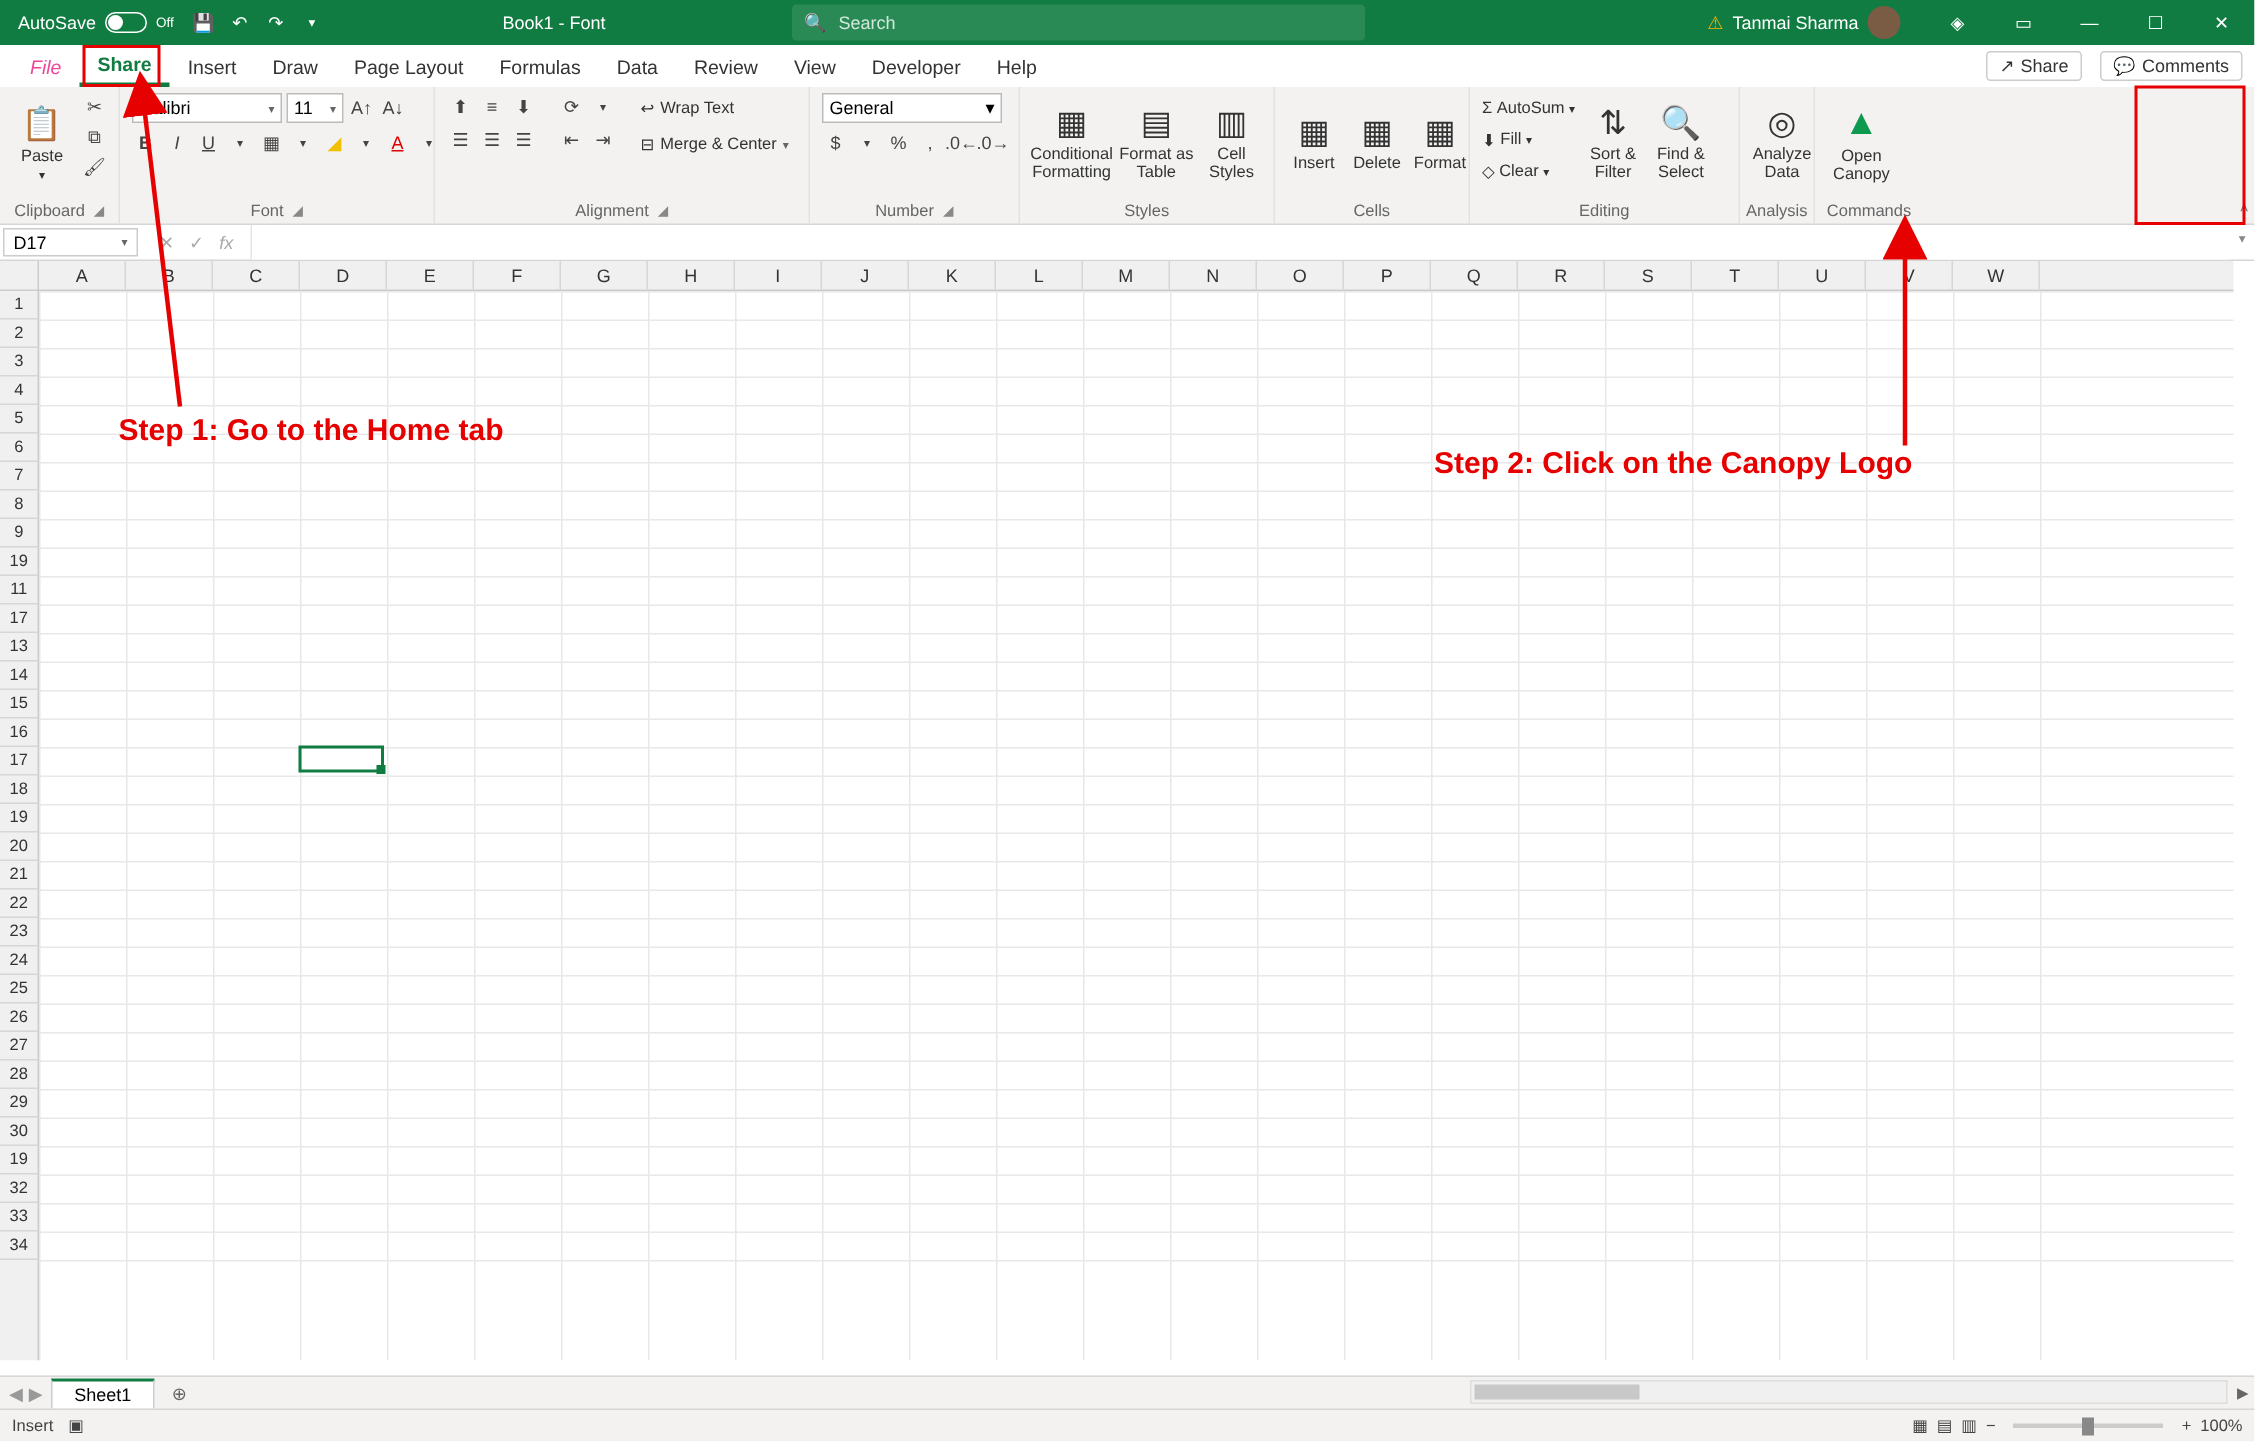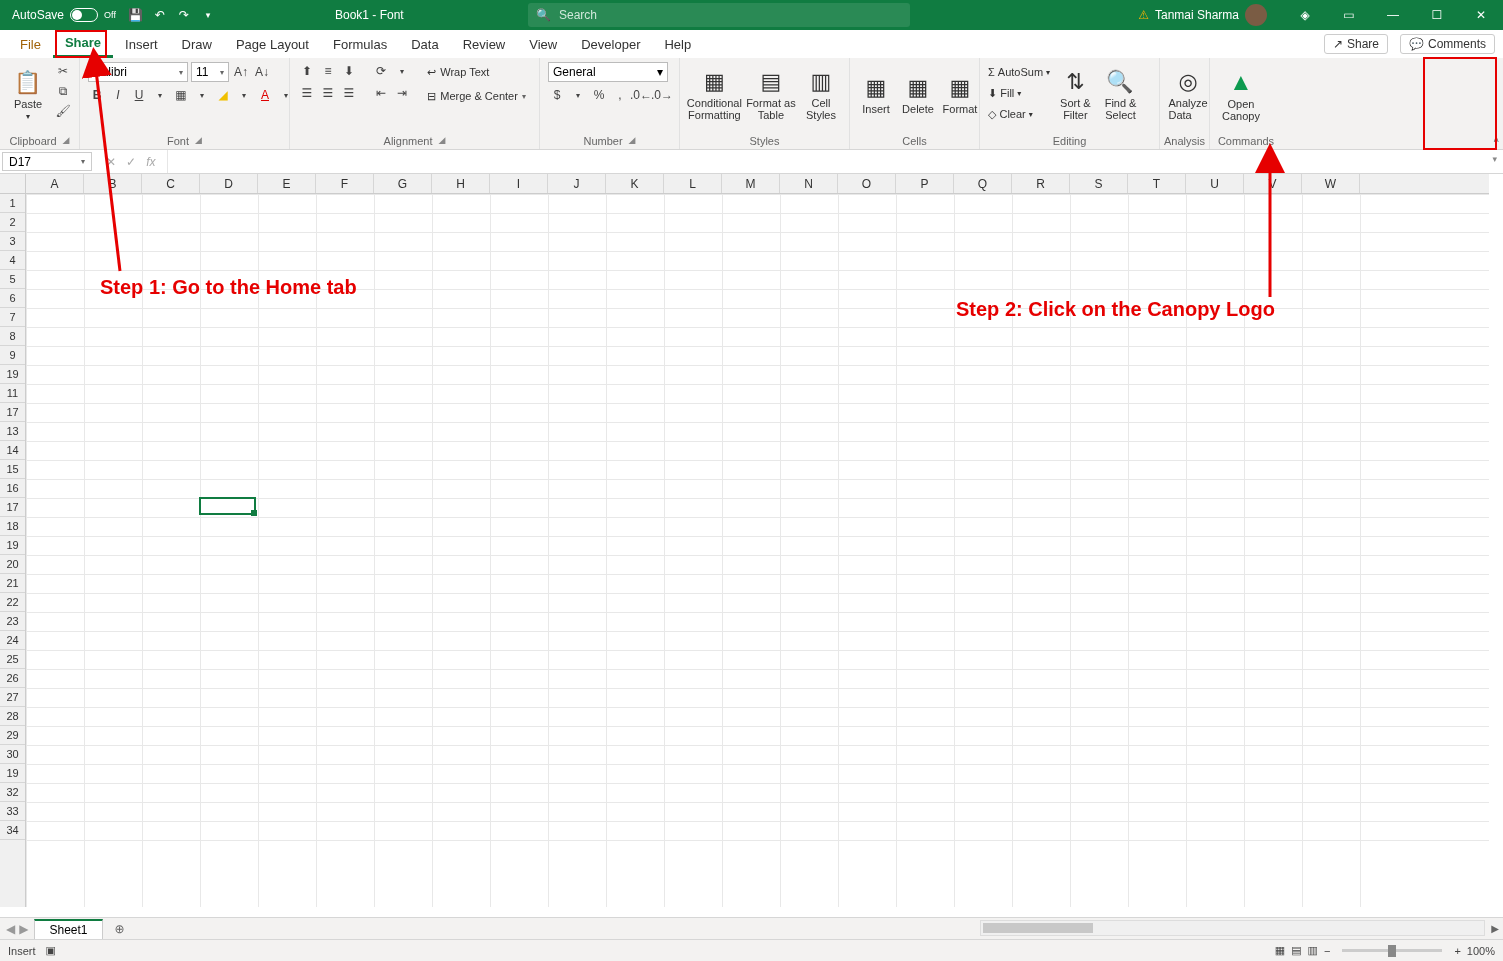--- a/index.html
+++ b/index.html
@@ -17,21 +17,21 @@
 .titlebar .right { position: absolute; right: 0; display: flex; align-items: center; height: 100%; }
 .titlebar .user { display: flex; align-items: center; gap: 6px; margin-right: 16px; }
 .titlebar .user .warn { color: #ffb300; }
 .titlebar .avatar { width: 22px; height: 22px; border-radius: 50%; background: #7a5c44; }
 .titlebar .winbtn { width: 44px; height: 30px; display: flex; align-items: center; justify-content: center; }
 
 
 .tabrow { height: 28px; background: #fff; border-bottom: 0; display: flex; align-items: center; font-size: 13px; padding-left: 8px; position: relative; }
 .tab { padding: 0 12px; height: 28px; display: flex; align-items: center; color: #333; cursor: pointer; }
 .tab.active { color: #107c41; font-weight: 600; border-bottom: 3px solid #107c41; }
-.tab.file { background: none; color: #a16207; }
+.tab.file { background: none; color: #ec4899; font-style: italic; }
 .tab-home-hl { position: absolute; left: 55px; top: 0px; width: 52px; height: 28px; border: 2px solid #e60000; pointer-events: none; }
 .tabrow .right-actions { position: absolute; right: 8px; display: flex; gap: 12px; align-items: center; font-size: 12px; }
 .tabrow .right-actions .act { display: flex; gap: 4px; align-items: center; color: #333; border: 1px solid #ccc; padding: 2px 8px; border-radius: 3px; }
 
 
 .ribbon { height: 92px; background: #f3f2f1; border-bottom: 1px solid #d6d6d6; display: flex; position: relative; }
 .group { border-right: 1px solid #e1e1e1; padding: 4px 8px 2px 8px; display: flex; flex-direction: column; justify-content: space-between; }
 .group-body { display: flex; gap: 6px; align-items: flex-start; flex: 1; }
 .group-label { font-size: 11px; color: #666; text-align: center; padding-top: 2px; display: flex; justify-content: center; gap: 6px; }
 .group-label .dlg { font-size: 9px; color: #888; }
@@ -348,21 +348,21 @@
     </div>
     <div class="group-label">
         <span>Editing</span>
       </div>
   </div>
 
   <div class="group" style="width:50px">
     <div class="group-body">
       <div class="bigbtn">
           <span class="ico">◎</span>
-          <span style="white-space:pre;">Analyze
+          <span style="white-space:pre;text-align:center">Analyze
 Data</span>
         </div>
     </div>
     <div class="group-label">
         <span>Analysis</span>
       </div>
   </div>
 
   <div class="group" style="width:72px;border-right:none">
     <div class="group-body">
@@ -556,21 +556,21 @@
 </div>
 
 <svg class="arrow" style="left:85px;top:56px" width="50" height="220">
   <defs>
       <marker id="ah1" markerWidth="10" markerHeight="10" refX="5" refY="5" orient="auto">
         <path d="M0,0 L10,5 L0,10 Z" fill="#e60000"></path>
       </marker>
     </defs>
   <line x1="35" y1="215" x2="10" y2="6" stroke="#e60000" stroke-width="3" marker-end="url(#ah1)"></line>
 </svg>
-<div class="anno-text" style="left:100px;top:276px">Step 1: Go to the Home tab</div>
+<div class="anno-text" style="left:79px;top:276px">Step 1: Go to the Home tab</div>
 
 <svg class="arrow" style="left:1258px;top:152px" width="30" height="150">
   <defs>
       <marker id="ah2" markerWidth="10" markerHeight="10" refX="5" refY="5" orient="auto">
         <path d="M0,0 L10,5 L0,10 Z" fill="#e60000"></path>
       </marker>
     </defs>
   <line x1="12" y1="145" x2="12" y2="6" stroke="#e60000" stroke-width="3" marker-end="url(#ah2)"></line>
 </svg>
 <div class="anno-text" style="left:956px;top:298px">Step 2: Click on the Canopy Logo</div>

